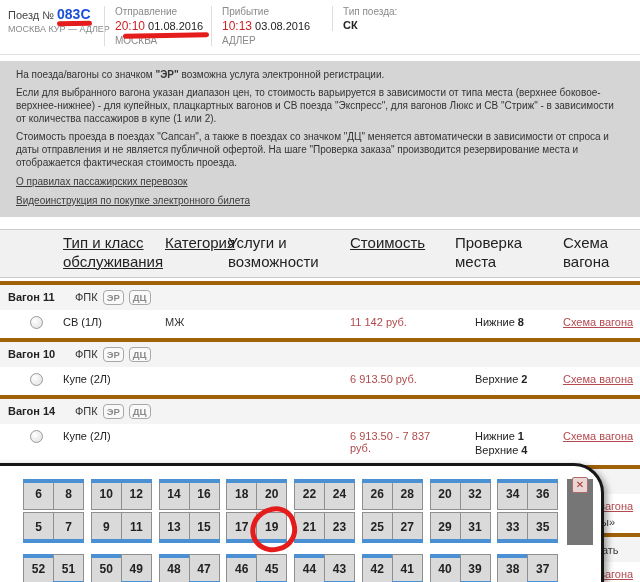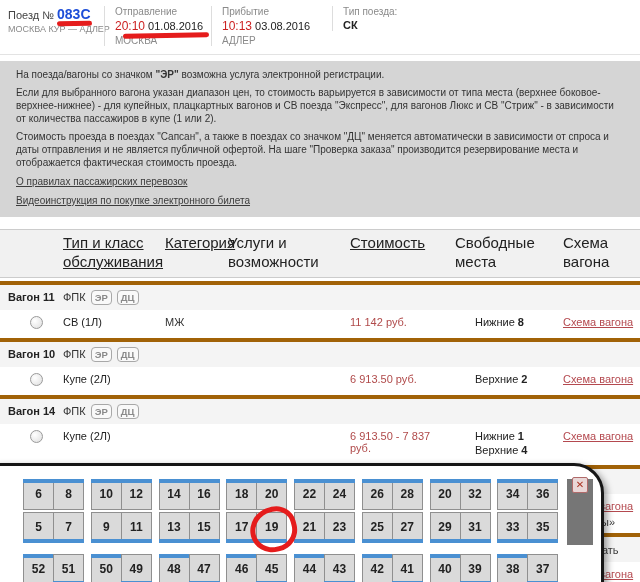--- a/index.html
+++ b/index.html
@@ -37,21 +37,21 @@
   
   .rtable{margin-top:12px;}
   .trow{display:grid;grid-template-columns:63px 102px 63px 122px 105px 108px 1fr;align-items:start;}
   .thead{background:#f1f1f1;border-top:1px solid #ccc;border-bottom:1px solid #ccc;padding:4px 0 5px 0;color:#222;margin-bottom:3px;}
   .thead .c{font-size:15px;line-height:1.25;}
   .thead .sort{text-decoration:underline;cursor:pointer;}
   .c{padding:0 4px 0 0;}
   .c0{padding-left:8px;}
   .group{background:#f4f4f4;border-top:4px solid #a16207;height:25px;align-items:center;}
   .wagon{font-weight:bold;color:#222;}
-  .opname{color:#333;margin-right:5px;}
+  .opname{color:#333;margin-right:5px;margin-left:12px;}
   .badge{display:inline-block;border:1px solid #a8a8a8;border-radius:4px;color:#8a8a8a;font-size:9.5px;font-weight:bold;
     padding:1px 3px;margin-right:5px;background:#f9f9f9;}
   .data{background:#fff;padding:6px 0 7px 0;min-height:12px;}
   .data .c{padding-top:0;}
   .radio-cell{padding-left:30px;}
   .radio{display:inline-block;width:11px;height:11px;border-radius:50%;border:1px solid #9a9a9a;
     background:radial-gradient(circle at 35% 35%, #fff, #ddd);cursor:pointer;}
   .clsname{color:#222;}
   .price{color:#b04a4a;display:inline-block;position:relative;}
   .seatline{color:#222;margin-bottom:2px;display:inline-block;position:relative;padding-left:20px;}
@@ -125,21 +125,21 @@
   <a class="ilink">Видеоинструкция по покупке электронного билета</a>
 </div>
 
 <div class="rtable">
   <div class="trow thead">
     <div class="c c0"></div>
     <div class="c sort">Тип и класс обслуживания</div>
     <div class="c sort">Категория</div>
     <div class="c">Услуги и возможности</div>
     <div class="c sort">Стоимость</div>
-    <div class="c">Свободные места</div>
+    <div class="c">Проверка места</div>
     <div class="c">Схема вагона</div>
   </div>
   <div id="table-body">
       <div class="trow group">
         <div class="c c0 wagon">Вагон 11</div>
         <div class="c"><span class="opname">ФПК</span><span class="badge">ЭР</span><span class="badge">ДЦ</span></div>
         <div class="c"></div>
         <div class="c"></div>
         <div class="c"></div>
         <div class="c"></div>

